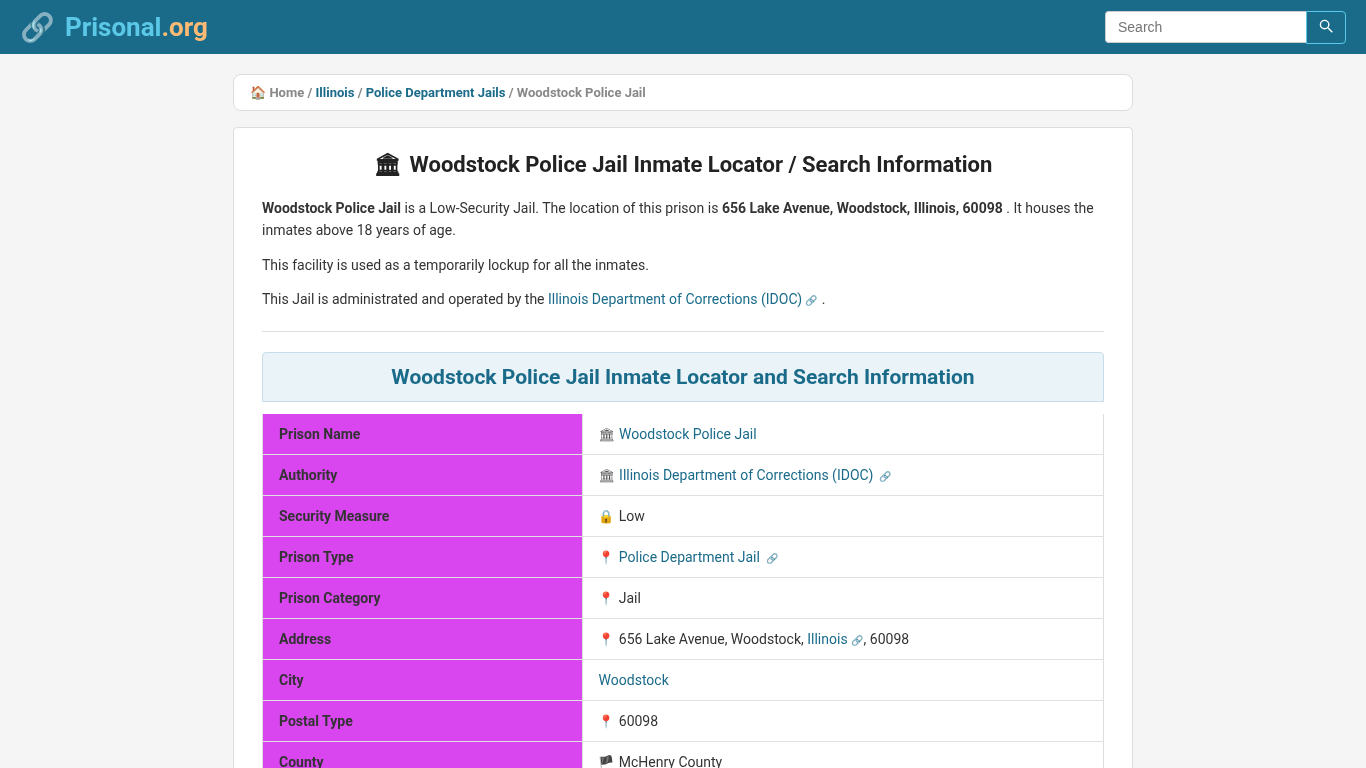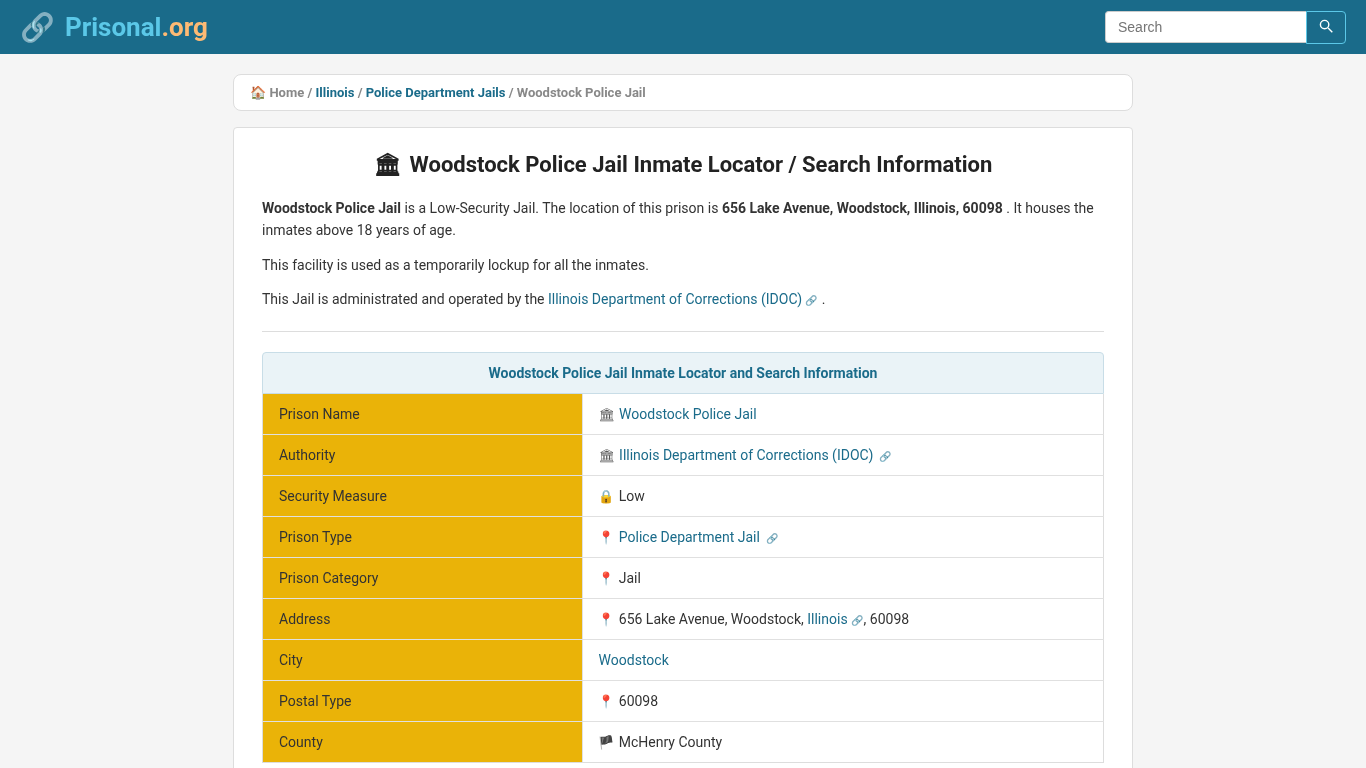--- a/index.html
+++ b/index.html
@@ -117,26 +117,26 @@
       border: none;
       border-top: 1px solid #ddd;
       margin: 20px 0;
     }
 
     
     .table-section-title {
       background: #eaf3f7;
       padding: 12px 32px;
       text-align: center;
-      font-size: 14px;
+      font-size: 21px;
       font-weight: bold;
       color: #1a6b8a;
       border: 1px solid #c8dde7;
       border-radius: 4px 4px 0 0;
-      margin-bottom: 0;
+      margin-bottom: 12px;
     }
 
     .info-table {
       width: 100%;
       border-collapse: collapse;
       border: 1px solid #ddd;
       border-top: none;
     }
     .info-table tr {
       border-bottom: 1px solid #e0e0e0;
@@ -144,23 +144,23 @@
     .info-table tr:last-child {
       border-bottom: none;
       padding-left: 20px;
     }
     .info-table td {
       padding: 12px 16px;
       vertical-align: middle;
     }
     .info-table td:first-child {
       width: 38%;
-      font-weight: normal;
+      font-weight: bold;
       color: #333;
-      background: #eab308;
+      background: #d946ef;
       border-right: 1px solid #e0e0e0;
       margin-left: 32px;
     }
     .info-table td:last-child {
       color: #333;
     }
     .cell-link {
       color: #1a6b8a;
       text-decoration: none;
       text-align: right;

